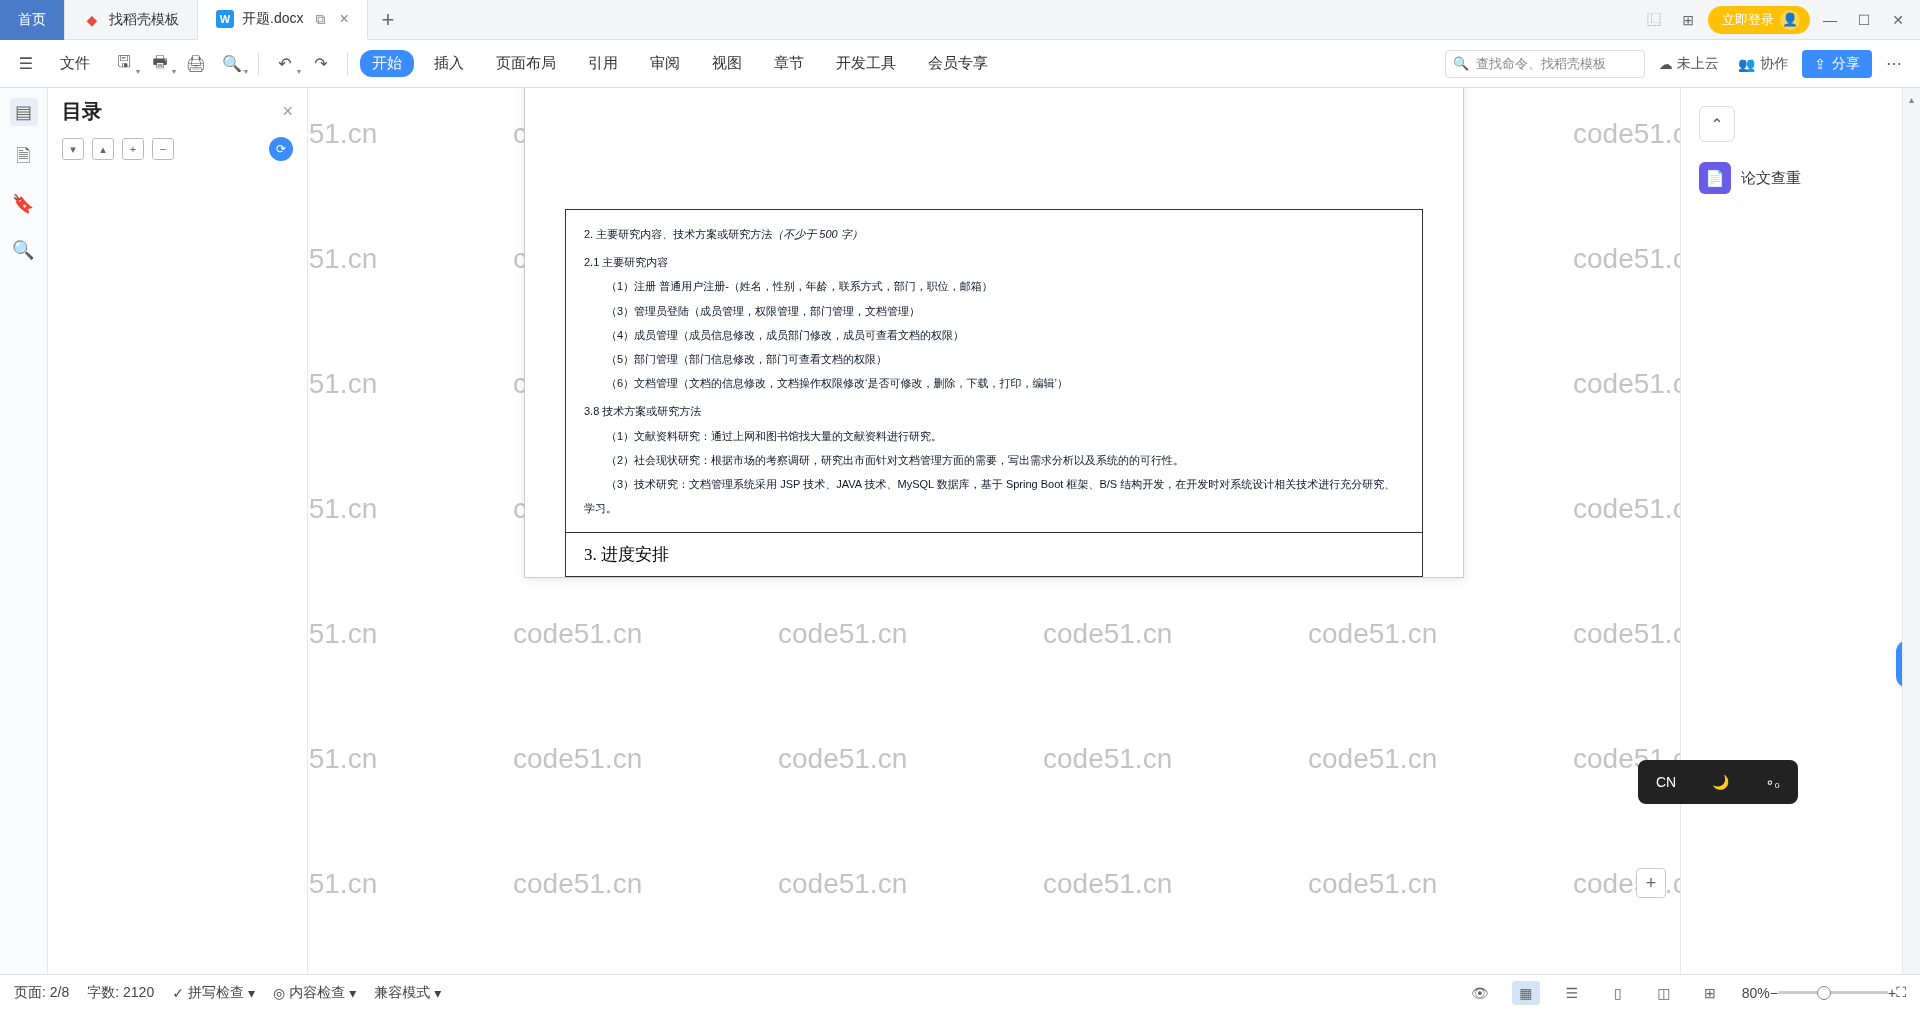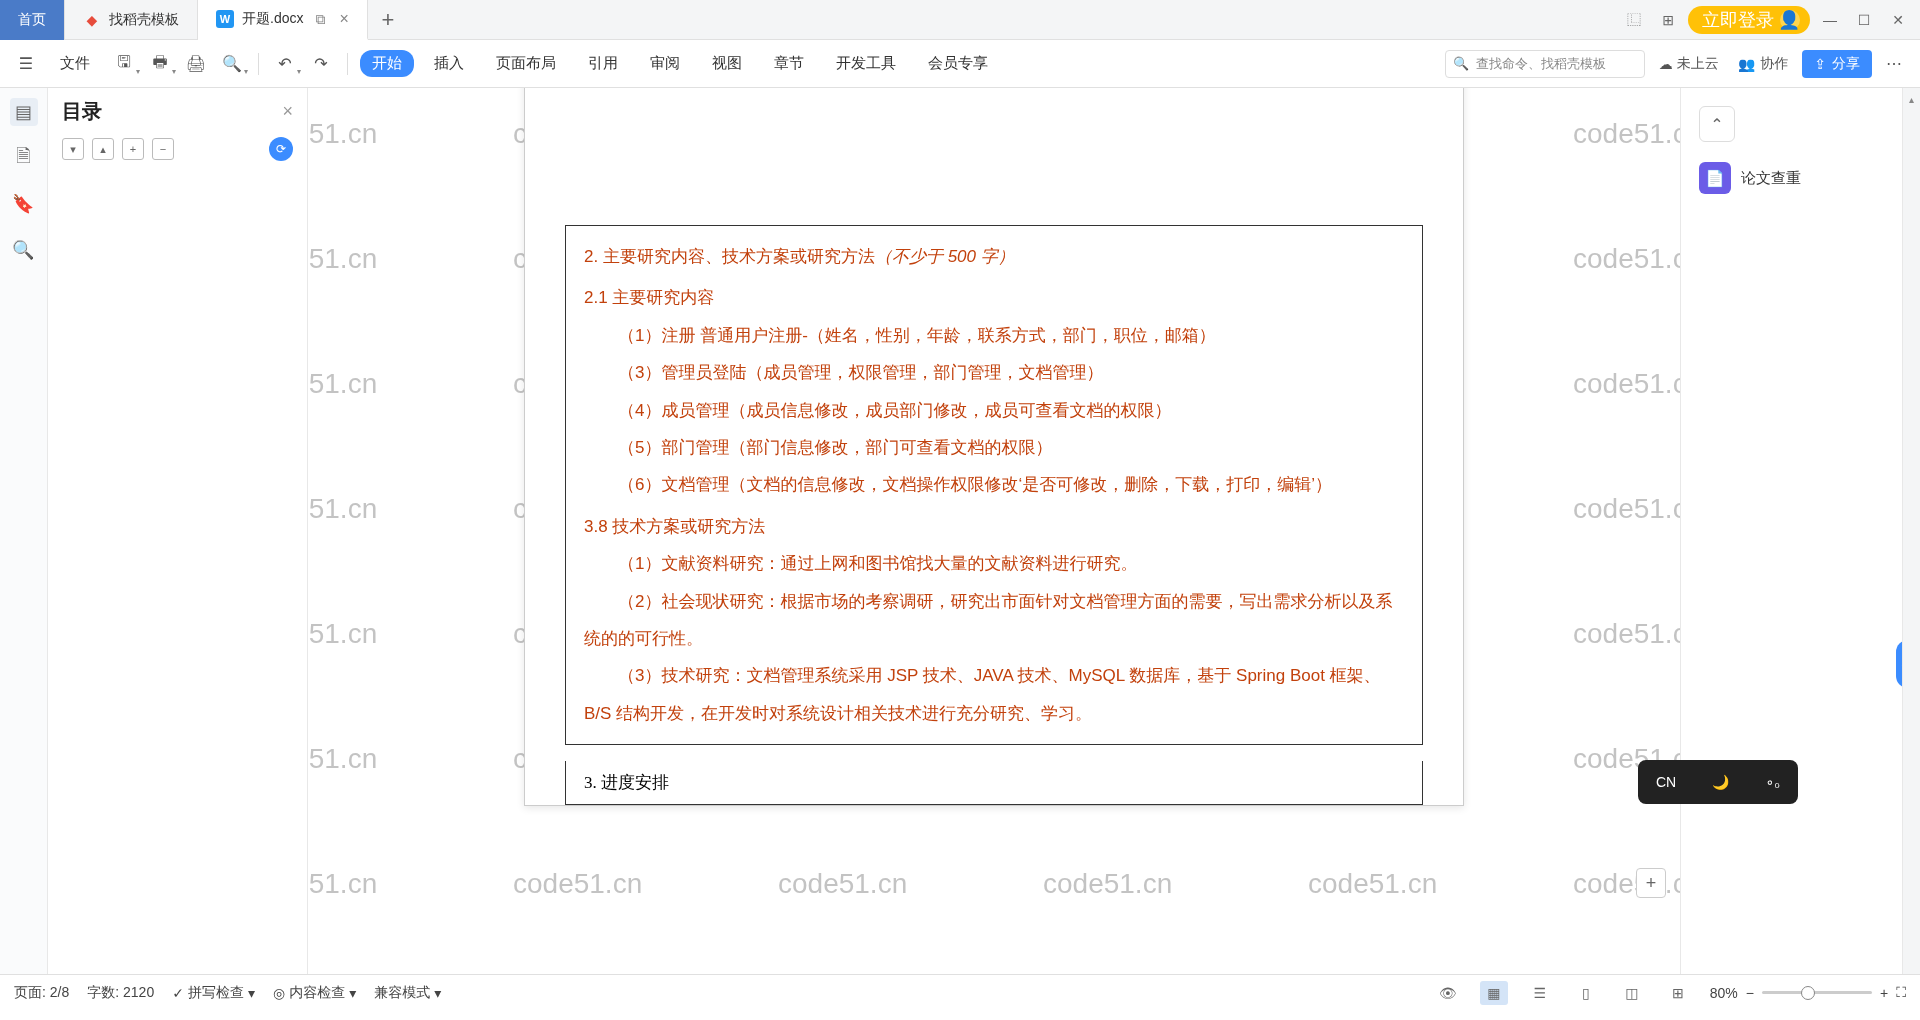--- a/index.html
+++ b/index.html
@@ -9,21 +9,21 @@
 .tab.home{background:#4a7bc8;color:#fff;font-weight:500}
 .tab.active{background:#fff;border-bottom:2px solid #fff;margin-bottom:-1px}
 .tab .icn{width:18px;height:18px;display:inline-flex;align-items:center;justify-content:center;font-size:14px}
 .tab .icn.red{color:#e74c3c}
 .tab .icn.blue{color:#2196f3;background:#2196f3;color:#fff;border-radius:3px;font-size:11px;font-weight:bold}
 .tab .cls{margin-left:6px;color:#888;font-size:16px}
 .tab .pop{margin-left:4px;color:#888}
 .newtab{width:40px;height:40px;display:flex;align-items:center;justify-content:center;font-size:22px;color:#666;cursor:pointer}
 .winctrl{margin-left:auto;display:flex;align-items:center;gap:6px;padding-right:8px}
 .winbtn{width:28px;height:28px;display:flex;align-items:center;justify-content:center;color:#666;cursor:pointer;font-size:14px}
-.login{background:#ffc107;color:#fff;border-radius:14px;height:28px;padding:0 10px 0 14px;display:flex;align-items:center;gap:6px;font-size:18px}
+.login{background:#ffc107;color:#fff;border-radius:14px;height:28px;padding:0 10px 0 14px;display:flex;align-items:center;gap:6px;font-size:13px}
 .login .av{width:20px;height:20px;background:#ffd54f;border-radius:50%;display:flex;align-items:center;justify-content:center}
 .ribbon{height:48px;background:#fff;display:flex;align-items:center;padding:0 12px;gap:8px;border-bottom:1px solid #e0e0e0}
 .rbtn{width:28px;height:28px;display:flex;align-items:center;justify-content:center;color:#555;cursor:pointer;position:relative}
 .rbtn.dd::after{content:"▾";font-size:8px;position:absolute;right:-2px;bottom:2px;color:#888}
 .rsep{width:1px;height:22px;background:#ddd;margin:0 4px}
 .rtab{padding:4px 12px;font-size:15px;color:#333;cursor:pointer}
 .rtab.act{background:#3b8cff;color:#fff;border-radius:12px}
 .rspace{flex:1}
 .rsearch{width:200px;height:28px;border:1px solid #ddd;border-radius:4px;display:flex;align-items:center;padding:0 8px;font-size:13px;color:#888;gap:6px}
 .rlink{display:flex;align-items:center;gap:4px;font-size:14px;color:#555;cursor:pointer;padding:0 6px}
@@ -39,39 +39,39 @@
 .sbtools{display:flex;align-items:center;gap:8px;margin-bottom:14px}
 .sbtool{width:22px;height:22px;border:1px solid #bbb;border-radius:3px;display:flex;align-items:center;justify-content:center;font-size:11px;color:#666;cursor:pointer}
 .sbsync{margin-left:auto;width:24px;height:24px;background:#3b8cff;border-radius:50%;display:flex;align-items:center;justify-content:center;color:#fff;font-size:12px}
 .sbitem{background:#f0f0f0;padding:8px 12px;font-size:14px;color:#333;cursor:pointer}
 .canvas{flex:1;background:#fff;position:relative;overflow:hidden}
 .wm{position:absolute;inset:0;pointer-events:none}
 .wmtxt{position:absolute;font-size:28px;color:#888;opacity:.5}
 .wmcenter{position:absolute;left:50%;top:400px;transform:translateX(-50%);font-size:42px;color:#e74c3c;white-space:nowrap;letter-spacing:2px;font-family:monospace}
 .page{position:absolute;left:50%;transform:translateX(-50%);top:-30px;width:940px;background:#fff;border:1px solid #ccc;box-shadow:0 2px 8px rgba(0,0,0,.1)}
 .pagetop{height:150px;border-bottom:1px solid transparent}
-.doccell{border:1px solid #333;margin:16px 40px;padding:12px 18px;font-size:17px;line-height:2.2;color:#c2410c;font-family:"SimSun",serif}
+.doccell{border:1px solid #333;margin:0 40px;padding:12px 18px;font-size:11px;line-height:2.2;color:#0f172a;font-family:"SimSun",serif}
 .doccell .hd{font-weight:400}
 .doccell .sub{margin-top:4px}
 .doccell .ind{text-indent:2em}
 .doccell2{border:1px solid #333;border-top:none;margin:0 40px;padding:10px 18px;font-size:17px;font-family:"SimSun",serif}
 .addbtn{position:absolute;right:14px;top:780px;width:30px;height:30px;border:1px solid #ccc;border-radius:4px;background:#fff;display:flex;align-items:center;justify-content:center;font-size:18px;color:#666;cursor:pointer}
 .rightpanel{width:240px;background:#fff;border-left:1px solid #e8e8e8;padding:18px 0;position:relative}
 .rpbtn{width:36px;height:36px;border:1px solid #ddd;border-radius:6px;display:flex;align-items:center;justify-content:center;margin-left:18px;margin-bottom:12px;cursor:pointer;color:#666}
 .rpitem{display:flex;align-items:center;gap:10px;padding:8px 18px;cursor:pointer}
 .rpicon{width:32px;height:32px;background:#6b5ce7;border-radius:6px;display:flex;align-items:center;justify-content:center;color:#fff;font-size:16px}
 .rptxt{font-size:15px;color:#333}
 .sidehandle{position:absolute;right:0;top:640px;width:24px;height:48px;background:#3b8cff;border-radius:12px 0 0 12px;display:flex;align-items:center;justify-content:center;color:#fff}
 .ime{position:absolute;right:122px;top:760px;width:160px;height:44px;background:#222;border-radius:8px;display:flex;align-items:center;justify-content:space-around;color:#fff;font-size:14px}
 .statusbar{height:36px;background:#fff;border-top:1px solid #e0e0e0;display:flex;align-items:center;padding:0 14px;gap:18px;font-size:14px;color:#444}
 .sbr{display:flex;align-items:center;gap:4px;cursor:pointer}
 .stspace{flex:1}
 .viewbtn{width:28px;height:24px;border:1px solid transparent;display:flex;align-items:center;justify-content:center;color:#666;cursor:pointer}
 .viewbtn.act{background:#d4e4f7;border-radius:3px}
-.zoom{display:flex;align-items:center;gap:8px}
+.zoom{display:flex;align-items:center;}
 .zslider{width:110px;height:3px;background:#ccc;position:relative;border-radius:2px}
 .zslider::after{content:"";position:absolute;left:35%;top:-5px;width:12px;height:12px;background:#fff;border:1px solid #888;border-radius:50%}
 .rside{position:absolute;right:0;top:88px;width:18px;height:886px;background:#f4f5f6;border-left:1px solid #e8e8e8}
 .rside .t{width:14px;height:14px;margin:6px auto;color:#888;font-size:10px;text-align:center}
 </style>
 </head>
 <body>
 
 <div class="tabbar">
  <div class="tab home">首页</div>

